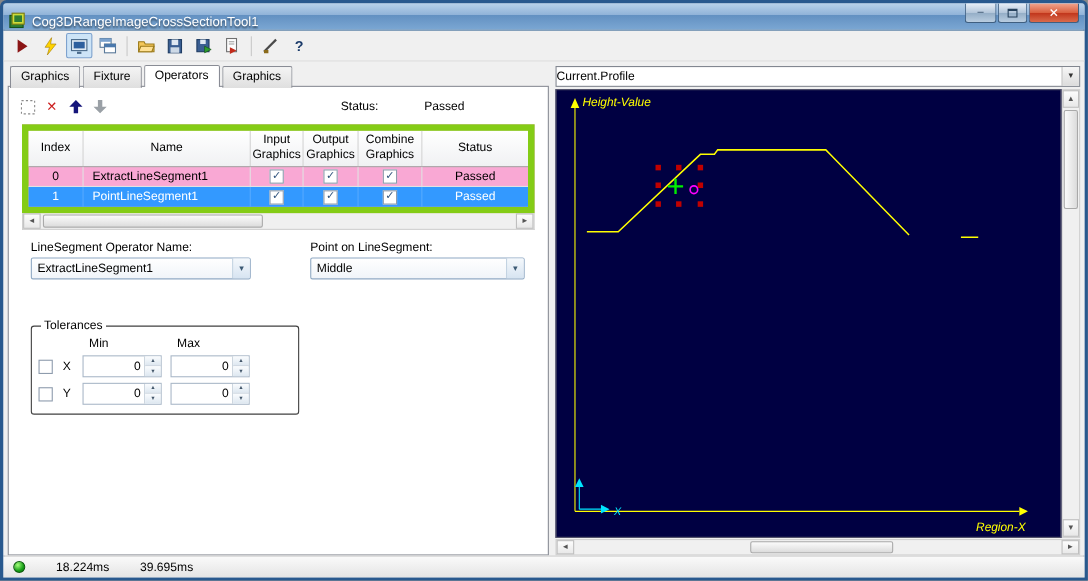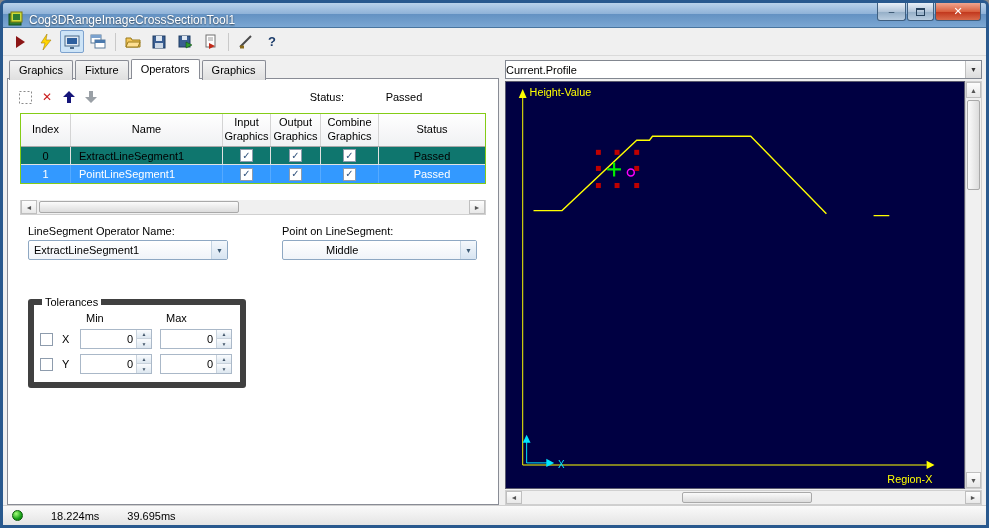--- a/index.html
+++ b/index.html
@@ -67,21 +67,21 @@
   .tab-body {
     flex: 1 1 auto; border: 1px solid #898c95; background: #fff;
     position: relative; z-index: 1; padding: 6px 2px 0 2px; overflow: hidden;
   }
   
   .ops-toolbar { display: flex; align-items: center; height: 24px; padding: 0 4px; }
   .ops-btn { width: 22px; height: 22px; display: flex; align-items: center; justify-content: center; }
   .ops-status-label { margin-left: auto; }
   .ops-status-value { width: 120px; text-align: center; margin-right: 28px; }
   
-  .table { margin: 4px 10px 16px 10px; border: 1px solid #84cc16; background: #0f766e; }
+  .table { margin: 4px 10px 0 10px; border: 6px solid #84cc16; background: #f9a8d4; }
   .thead, .trow { display: grid; grid-template-columns: 50px 152px 48px 50px 58px 1fr; }
   .thead { border-bottom: 1px solid #a8a8a8; background: linear-gradient(#ffffff, #f0f1f3); }
   .th {
     padding: 2px 1px; text-align: center; white-space: pre-line; line-height: 1.25;
     border-right: 1px solid #d4d4d4; display: flex; align-items: center; justify-content: center;
     min-height: 32px;
   }
   .trow { height: 18px; border-bottom: 1px solid #e2e2e2; }
   .trow:last-child { border-bottom: none; }
   .cell {
@@ -123,24 +123,24 @@
     height: 20px; border: 1px solid #8ea8c3; border-radius: 2px;
     background: linear-gradient(#ffffff, #f0f4f9);
     display: flex; align-items: center;
   }
   .combo .ctext { flex: 1 1 auto; padding: 0 5px; white-space: nowrap; overflow: hidden; }
   .combo .carrow {
     flex: 0 0 16px; align-self: stretch; display: flex; align-items: center; justify-content: center;
     font-size: 7px; color: #3c5a74; border-left: 1px solid #c3d3e2;
     background: linear-gradient(#f4f8fc, #d7e4f1);
   }
-  .combo.w200 { width: 200px; } .combo.w195 { width: 195px; padding-left: 38px; }
+  .combo.w200 { width: 200px; } .combo.w195 { width: 195px; }
   
   .tolerances {
-    margin: 36px 0 4px 18px; width: 216px; border: 6px solid #404040; border-radius: 3px;
+    margin: 36px 0 4px 18px; width: 244px; border: 1px solid #404040; border-radius: 3px;
     padding: 4px 8px 8px 6px; color: #000;
   }
   .tolerances legend { padding: 0 3px; margin-left: 2px; }
   .tol-grid { display: grid; grid-template-columns: 22px 18px 72px 8px 72px; align-items: center; row-gap: 5px; }
   .tol-head { text-align: left; padding-left: 6px; }
   .spinner { display: flex; height: 20px; border: 1px solid #aab8c8; background: #fff; }
   .spinner .spin-val { flex: 1 1 auto; text-align: right; padding: 3px 3px 0 0; }
   .spin-btns { flex: 0 0 15px; display: flex; flex-direction: column; border-left: 1px solid #c8d2dc; }
   .spin-btn {
     flex: 1 1 50%; display: flex; align-items: center; justify-content: center;
@@ -151,21 +151,21 @@
   .profile-combo {
     height: 19px; border: 1px solid #828790; background: #fff;
     display: flex; align-items: center; margin-bottom: 2px;
   }
   .profile-combo .ctext { flex: 1 1 auto; padding: 0 0; }
   .profile-combo .carrow {
     flex: 0 0 16px; align-self: stretch; display: flex; align-items: center; justify-content: center;
     font-size: 7px; color: #333; background: linear-gradient(#f6f6f6, #dcdcdc); border-left: 1px solid #bfbfbf;
   }
   .chart-row { flex: 1 1 auto; display: flex; min-height: 0; }
-  .chart-area { flex: 1 1 auto; border: 1px solid #5a5a6e; background: #000042; position: relative; min-width: 0; }
+  .chart-area { flex: 1 1 auto; border: 1px solid #5a5a6e; background: #000042; position: relative; min-width: 0; font-style: italic; }
   .chart-area svg { position: absolute; inset: 0; width: 100%; height: 100%; }
   .chart-hscroll { margin-top: 1px; }
   
   .statusbar {
     flex: 0 0 20px; border-top: 1px solid #cfcfcf;
     background: linear-gradient(#fafafa, #e4e4e4);
     display: flex; align-items: center; padding: 0 9px; gap: 28px;
   }
   .led {
     width: 11px; height: 11px; border-radius: 50%;

